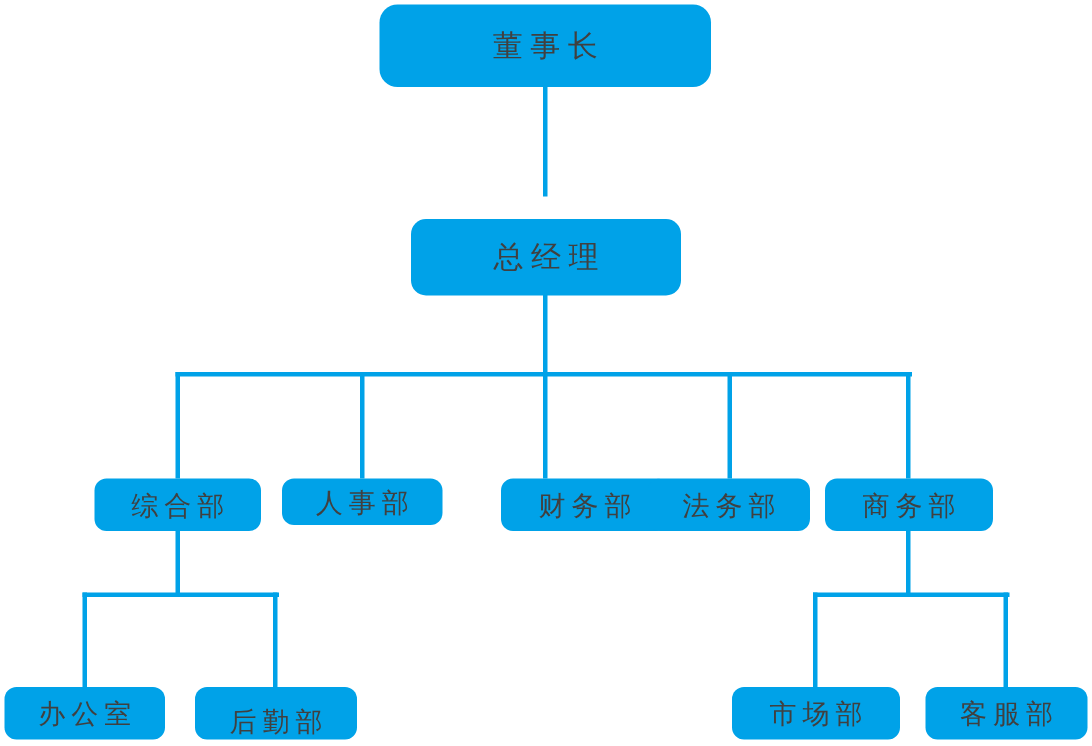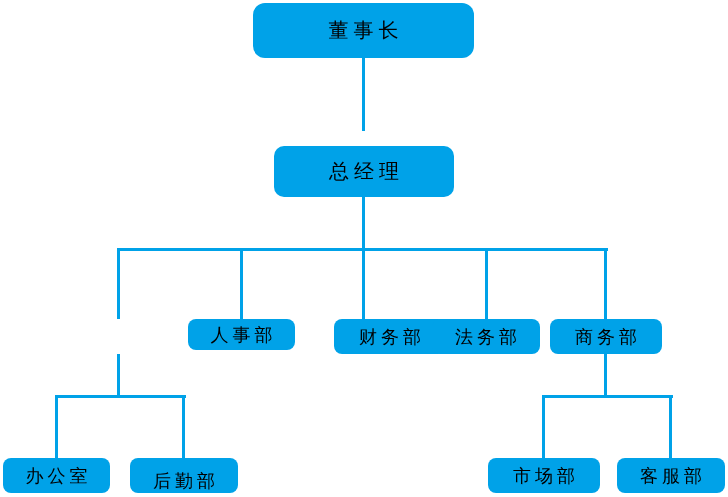--- a/index.html
+++ b/index.html
@@ -7,21 +7,21 @@
     position: relative;
     width: 728px;
     height: 497px;
     background: #ffffff;
     overflow: hidden;
     font-family: "Liberation Sans", sans-serif;
   }
   .node {
     position: absolute;
     background: #00A2E8;
-    color: #000000;
+    color: #404040;
     display: flex;
     align-items: center;
     justify-content: center;
     box-sizing: border-box;
     border-radius: 8px;
     font-size: 18px;
     letter-spacing: 4px;
     padding-left: 4px; 
     white-space: nowrap;
     cursor: default;
@@ -85,20 +85,23 @@
   <div class="line" id="c-biz-drop-2"></div>
 
   <div class="node lg" id="n-chairman">
     <span>董事长</span>
   </div>
 
   <div class="node lg" id="n-gm">
     <span>总经理</span>
   </div>
 
+  <div class="node" id="n-general-affairs">
+    <span>综合部</span>
+  </div>
   <div class="node" id="n-hr">
     <span>人事部</span>
   </div>
   <div class="node" id="n-finance">
     <span>财务部</span>
   </div>
   <div class="node" id="n-legal">
     <span>法务部</span>
   </div>
   <div class="node" id="n-business">

